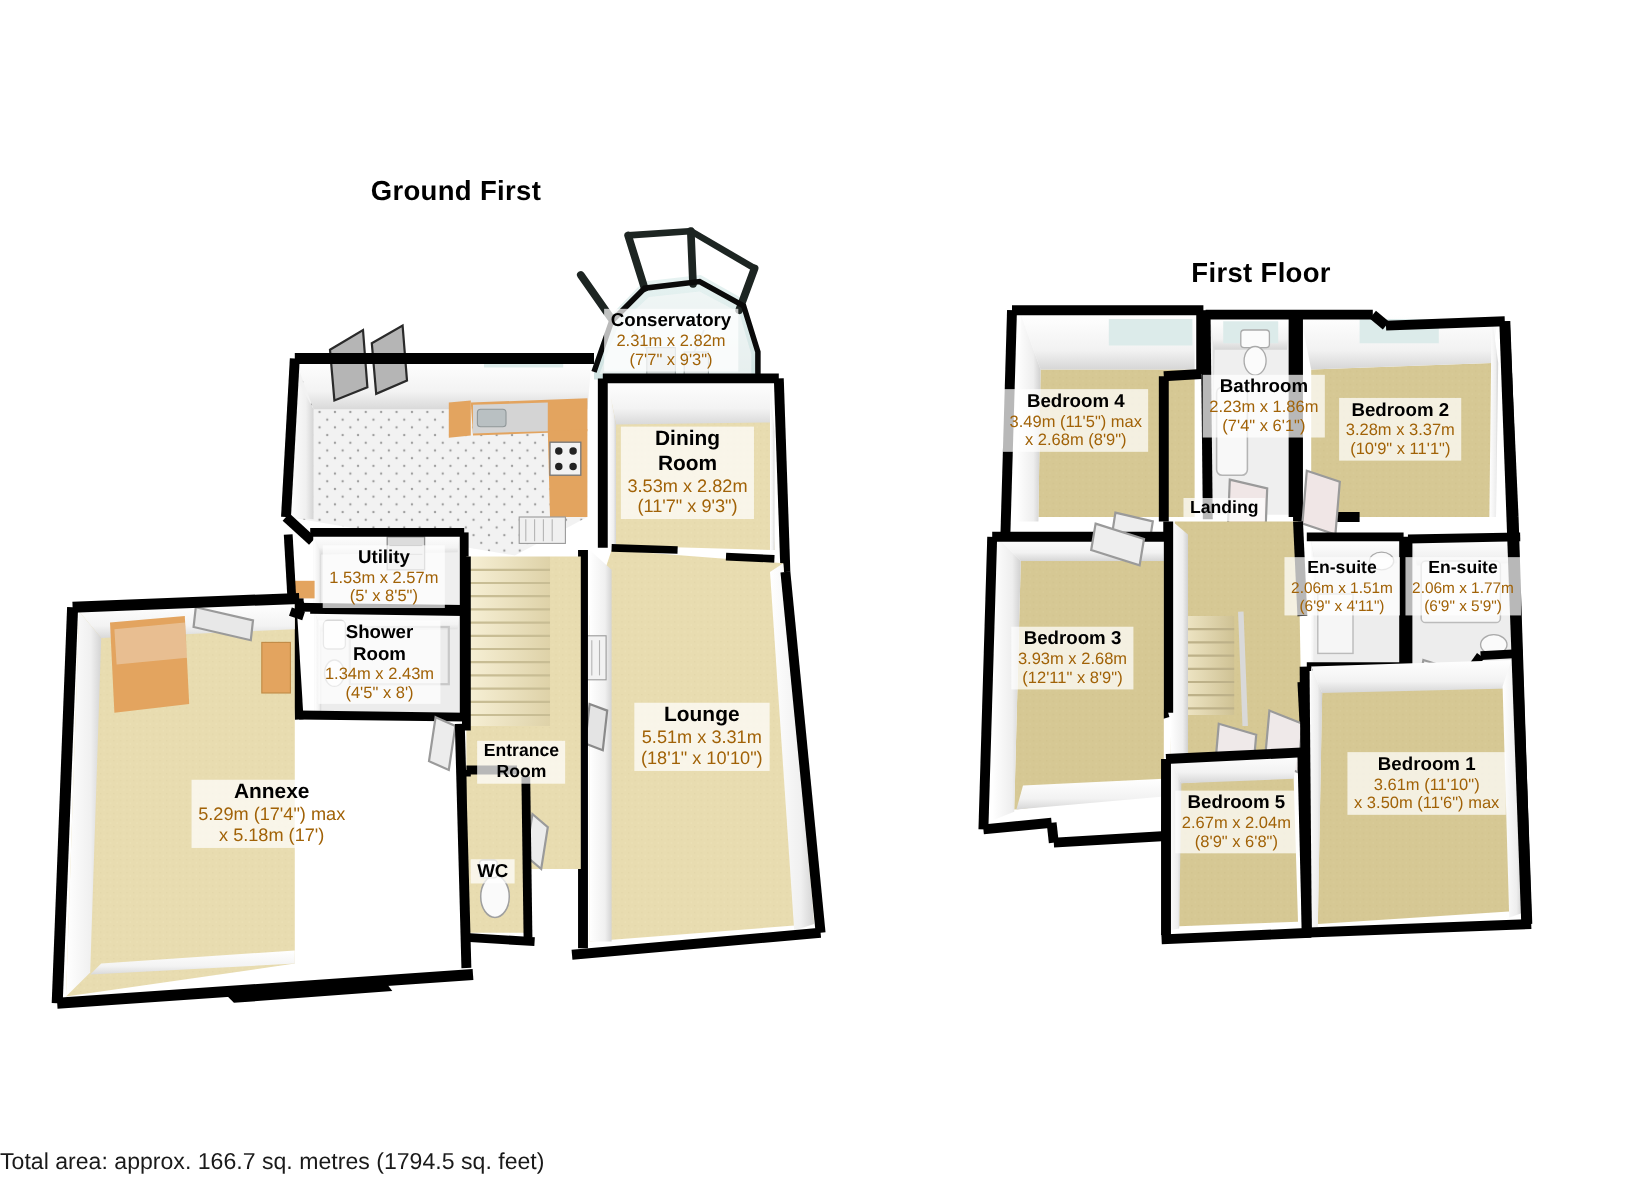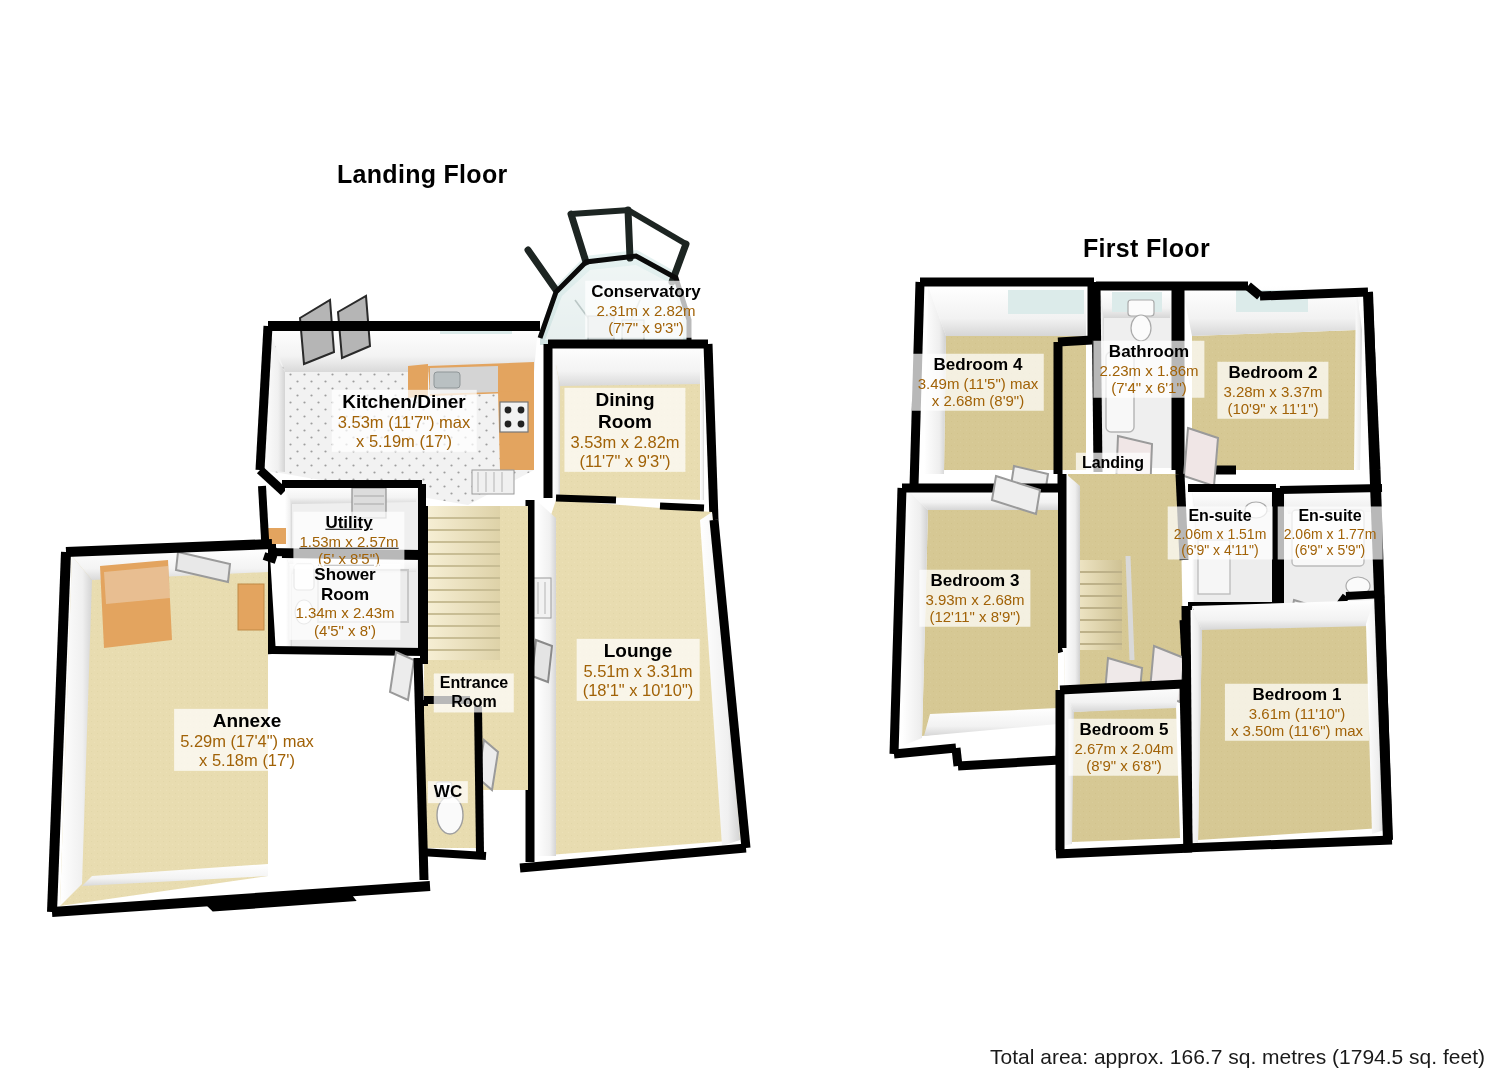--- a/index.html
+++ b/index.html
@@ -26,21 +26,21 @@
     white-space: nowrap;
   }
   #gf-title { left: 337px; top: 160px; }
   #ff-title { left: 1083px; top: 234px; }
 
   
   #footer {
     position: absolute;
     left: 0; right: 0;
     top: 1045px;
-    text-align: right;
+    text-align: left;
     font-size: 21px;
     color: #1a1a1a;
   }
 
   
   .plan { position: absolute; }
   .plan svg { display: block; overflow: visible; }
 
   
   .room-label {
@@ -309,40 +309,35 @@
         <polyline points="206,900 214,908 350,898 344,890" fill="none" stroke="#000" stroke-width="7"></polyline>
         <polyline points="272,544 272,556" fill="none" stroke="#000" stroke-width="8"></polyline>
       </g>
 
       <polyline points="272,548 276,556" fill="none" stroke="#000" stroke-width="8"></polyline>
       <polyline points="418,658 424,880" fill="none" stroke="#000" stroke-width="9"></polyline>
       <polyline points="276,560 264,556" fill="none" stroke="#000" stroke-width="8"></polyline>
     </svg>
   </div>
 
-  <div class="room-label lbl-sm" style="left:610px; top:309px;margin-left:36px;">
+  <div class="room-label lbl-sm" style="left:610px; top:309px;">
     <span class="rname">Conservatory</span>
     <span class="rdim">2.31m x 2.82m</span>
     <span class="rdim">(7'7" x 9'3")</span>
   </div>
 
-  <div class="room-label lbl-md" style="left:404px; top:421px;">
-    <span class="rname">Kitchen/Diner</span>
-    <span class="rdim">3.53m (11'7") max</span>
-    <span class="rdim">x 5.19m (17')</span>
-  </div>
 
   <div class="room-label lbl-md" style="left:625px; top:430px;">
     <span class="rname">Dining</span>
     <span class="rname">Room</span>
     <span class="rdim">3.53m x 2.82m</span>
     <span class="rdim">(11'7" x 9'3")</span>
   </div>
 
-  <div class="room-label lbl-sm" style="left:349px; top:540px;text-decoration:underline;">
+  <div class="room-label lbl-sm" style="left:349px; top:524px;">
     <span class="rname">Utility</span>
     <span class="rdim">1.53m x 2.57m</span>
     <span class="rdim">(5' x 8'5")</span>
   </div>
 
   <div class="room-label lbl-sm" style="left:345px; top:602px;">
     <span class="rname">Shower</span>
     <span class="rname">Room</span>
     <span class="rdim">1.34m x 2.43m</span>
     <span class="rdim">(4'5" x 8')</span>
@@ -590,18 +585,18 @@
     <span class="rdim">2.67m x 2.04m</span>
     <span class="rdim">(8'9" x 6'8")</span>
   </div>
 
   <div class="room-label lbl-sm" style="left:1297px; top:712px;">
     <span class="rname">Bedroom 1</span>
     <span class="rdim">3.61m (11'10")</span>
     <span class="rdim">x 3.50m (11'6") max</span>
   </div>
 
-  <div class="floor-title" id="gf-title">Landing Floor</div>
+  <div class="floor-title" id="gf-title">Ground First</div>
   <div class="floor-title" id="ff-title">First Floor</div>
 
   <div id="footer">Total area: approx. 166.7 sq. metres (1794.5 sq. feet)</div>
 
 </div>
 
 </body></html>

